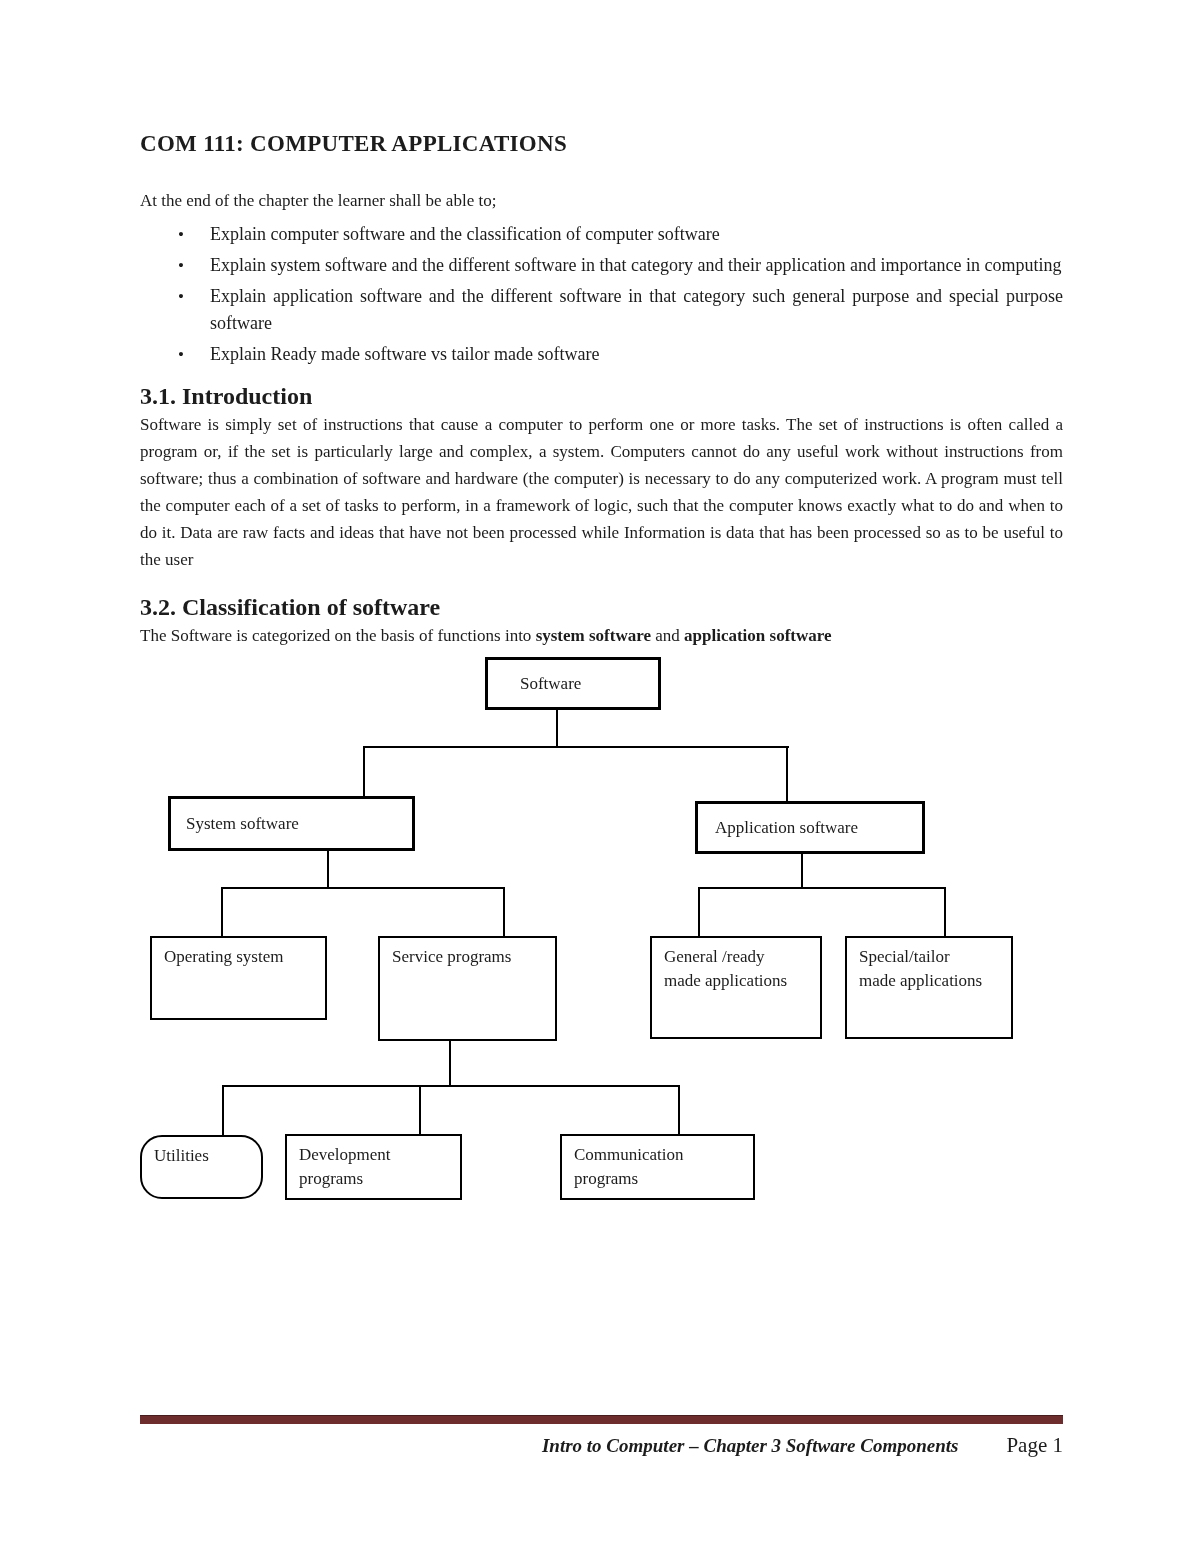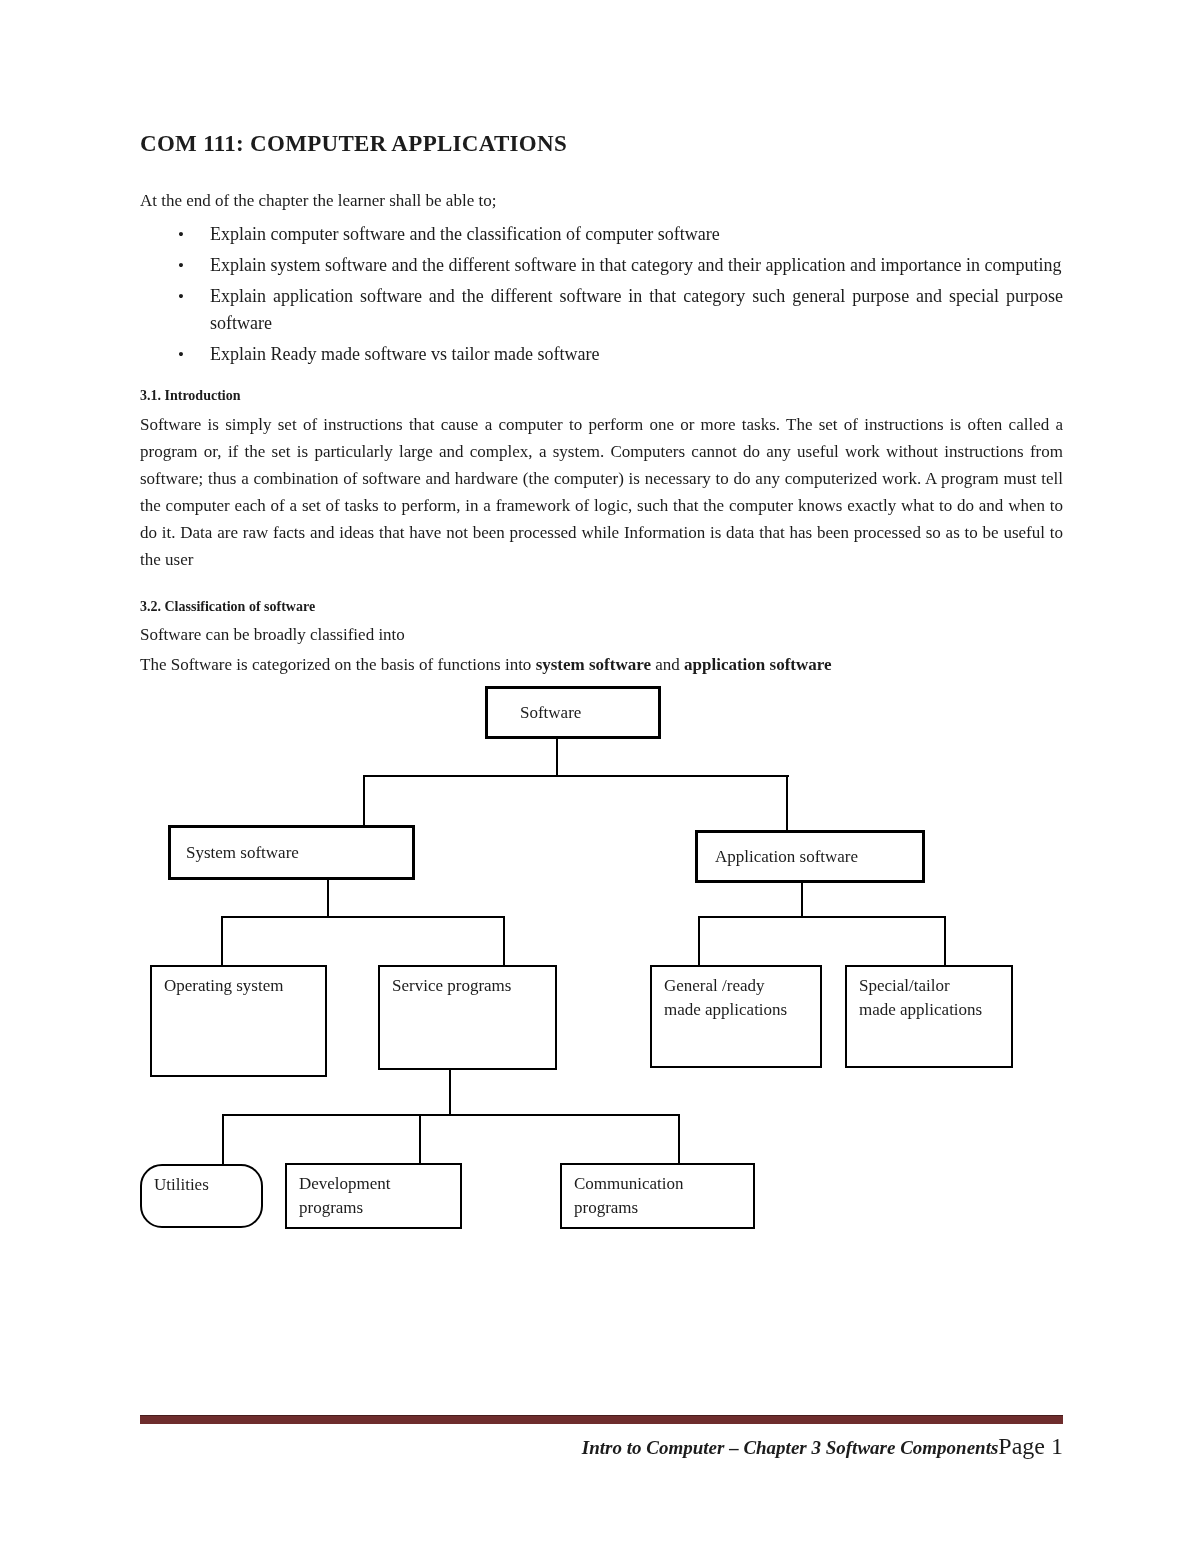--- a/index.html
+++ b/index.html
@@ -12,39 +12,39 @@
   .h-chapter{margin-top:33px;}
   .p-intro{font-size:17px;line-height:27px;margin:30px 0 0 0;}
   ul.objectives{list-style:none;margin:7px 0 0 0;padding:0;}
   ul.objectives li{
     position:relative;padding-left:70px;font-size:18px;line-height:27px;
     margin:0 0 4px 0;text-align:justify;
   }
   ul.objectives li::before{
     content:"\2022";position:absolute;left:38px;top:0;font-size:17px;
   }
-  .h-section{font-size:14px;font-weight:bold;line-height:24px;margin:16px 0 0 0;}
+  .h-section{font-size:24px;font-weight:bold;line-height:24px;margin:16px 0 0 0;}
   .h-section.second{margin-top:22px;}
   .p-body{font-size:17px;line-height:27px;margin:3px 0 0 0;}
   .just{text-align:justify;}
   .p-class{margin-top:2px;}
   .diagram{position:relative;left:-140px;width:1200px;height:560px;margin-top:0;}
   .dbox{
     position:absolute;border:2px solid #000;background:#fff;box-sizing:border-box;
     font-size:17px;line-height:24px;white-space:pre-line;
     padding:7px 6px 0 12px;
   }
   .dbox.thick{border-width:3px;}
   .dbox.vcenter{display:flex;align-items:center;padding-top:0;}
   .dline{position:absolute;background:#000;}
   .footer{position:absolute;left:140px;top:1415px;width:923px;}
   .footer-rule{height:8px;width:100%;background:#6e2d2d;border-top:1px solid #471d1d;}
   .footer-row{display:flex;justify-content:flex-end;align-items:baseline;margin-top:9px;}
   .footer-left{font-size:19px;font-weight:bold;font-style:italic;}
-  .footer-right{font-size:24px;}
+  .footer-right{font-size:21px;margin-left:48px;}
 </style>
 </head>
 <body>
 
 <div class="content">
 
   <h1 class="h-title">COM 111: COMPUTER APPLICATIONS</h1>
 
   <p class="p-intro">At the end of the chapter the learner shall be able to;</p>
 
@@ -52,21 +52,20 @@
     <li>Explain computer software and the classification of computer software</li>
     <li>Explain system software and the different software in that category and their application and importance in computing</li>
     <li>Explain application software and the different software in that category such general purpose and special purpose software</li>
     <li>Explain Ready made software vs tailor made software</li>
   </ul>
 
   <h3 class="h-section">3.1. Introduction</h3>
   <p class="p-body just">Software is simply set of instructions that cause a computer to perform one or more tasks. The set of instructions is often called a program or, if the set is particularly large and complex, a system. Computers cannot do any useful work without instructions from software; thus a combination of software and hardware (the computer) is necessary to do any computerized work. A program must tell the computer each of a set of tasks to perform, in a framework of logic, such that the computer knows exactly what to do and when to do it. Data are raw facts and ideas that have not been processed while Information is data that has been processed so as to be useful to the user</p>
 
   <h3 class="h-section second">3.2. Classification of software</h3>
-  <p class="p-body p-class">Software can be broadly classified into</p>
   <p class="p-body"><span>The Software is categorized on the basis of functions into </span><strong>system software</strong><span> and </span><strong>application software</strong></p>
 
   <div class="diagram">
 
     <div class="dbox thick vcenter" style="left:485px;top:8px;width:176px;height:53px;padding-left:32px;">Software</div>
 
     <div class="dline" style="left:556px;top:61px;width:2px;height:36px;"></div>
     <div class="dline" style="left:363px;top:97px;width:426px;height:2px;"></div>
     <div class="dline" style="left:363px;top:97px;width:2px;height:50px;"></div>
     <div class="dline" style="left:786px;top:97px;width:2px;height:57px;"></div>
@@ -77,21 +76,21 @@
     <div class="dline" style="left:327px;top:202px;width:2px;height:36px;"></div>
     <div class="dline" style="left:221px;top:238px;width:284px;height:2px;"></div>
     <div class="dline" style="left:221px;top:238px;width:2px;height:49px;"></div>
     <div class="dline" style="left:503px;top:238px;width:2px;height:49px;"></div>
 
     <div class="dline" style="left:801px;top:205px;width:2px;height:33px;"></div>
     <div class="dline" style="left:698px;top:238px;width:248px;height:2px;"></div>
     <div class="dline" style="left:698px;top:238px;width:2px;height:49px;"></div>
     <div class="dline" style="left:944px;top:238px;width:2px;height:49px;"></div>
 
-    <div class="dbox" style="left:150px;top:287px;width:177px;height:112px;">Operating system</div>
+    <div class="dbox" style="left:150px;top:287px;width:177px;height:84px;">Operating system</div>
     <div class="dbox" style="left:378px;top:287px;width:179px;height:105px;">Service programs</div>
     <div class="dbox" style="left:650px;top:287px;width:172px;height:103px;">General /ready
 made applications</div>
     <div class="dbox" style="left:845px;top:287px;width:168px;height:103px;">Special/tailor
 made applications</div>
 
     <div class="dline" style="left:449px;top:392px;width:2px;height:44px;"></div>
     <div class="dline" style="left:222px;top:436px;width:458px;height:2px;"></div>
     <div class="dline" style="left:222px;top:436px;width:2px;height:50px;"></div>
     <div class="dline" style="left:419px;top:436px;width:2px;height:50px;"></div>

